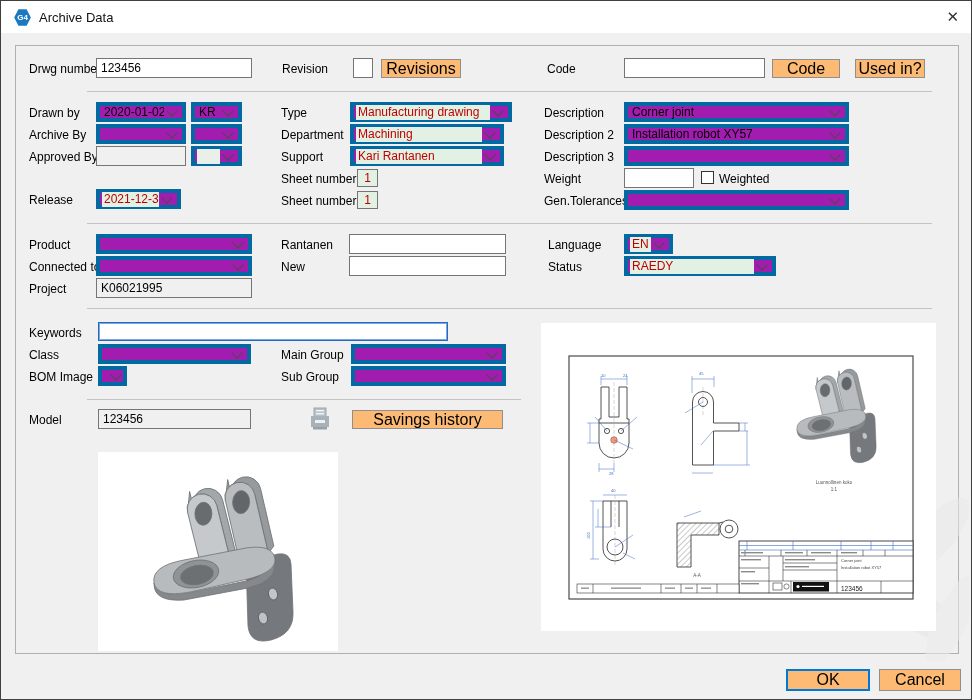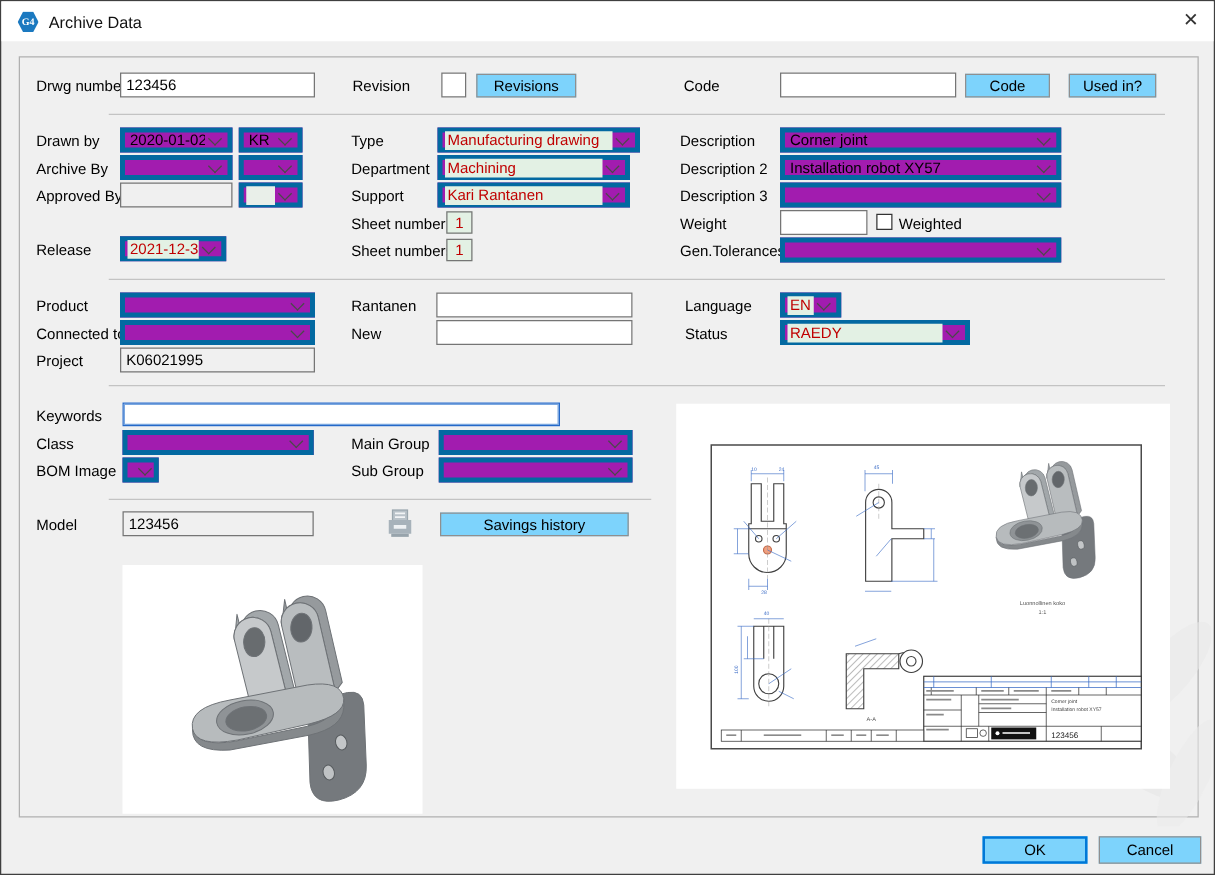--- a/index.html
+++ b/index.html
@@ -1,41 +1,41 @@
 <!DOCTYPE html>
 <html><head>
 <meta charset="utf-8">
 <style>
   html,body{margin:0;padding:0;background:#d8d8d8;font-family:"Liberation Sans",sans-serif;}
   .dialog{position:relative;width:972px;height:700px;background:#f0f0f0;border:1px solid #3f3f3f;box-sizing:border-box;overflow:hidden;}
   .titlebar{position:absolute;left:0;top:0;width:100%;height:32px;background:#ffffff;}
   .appicon{position:absolute;left:13px;top:8px;width:17px;height:17px;background:#1b79c0;
     clip-path:polygon(26% 2%,74% 2%,99% 50%,74% 98%,26% 98%,1% 50%);
-    color:#fff;font-size:8px;font-weight:bold;display:flex;align-items:center;justify-content:center;font-family:Liberation Serif, serif;}
+    color:#fff;font-size:8px;font-weight:bold;display:flex;align-items:center;justify-content:center;}
   .wtitle{position:absolute;left:38px;top:9px;font-size:13px;color:#111;}
   .close{position:absolute;right:12px;top:7px;font-size:15px;color:#333;cursor:pointer;line-height:18px;}
   .groupbox{position:absolute;left:14px;top:44px;width:944px;height:609px;border:1px solid #b0b0b0;box-sizing:border-box;}
   .sep{position:absolute;left:86px;width:845px;height:1px;background:#c3c3c3;}
   .lbl{position:absolute;font-size:12px;color:#000;line-height:14px;white-space:nowrap;}
   .input{position:absolute;background:#fff;border:1px solid #757575;box-sizing:border-box;
     font-size:12px;color:#000;display:flex;align-items:center;padding:0 4px;overflow:hidden;white-space:nowrap;}
   .ro{background:#f0f0f0;}
   .focus{border:1px solid #2468c8;box-shadow:0 0 0 1px #7aa7e0 inset;}
   .combo{position:absolute;background:#a21caf;border:4px solid #0369a1;box-sizing:border-box;
     display:flex;align-items:center;}
   .combo .val{flex:1;height:15px;line-height:15px;margin-left:2px;padding:0 2px;font-size:12px;
     overflow:hidden;white-space:nowrap;}
   .green{background:#e3f1e4;color:#c00000;}
   .disg{background:#e9efe9;}
   .chev{width:7px;height:7px;border-right:1px solid #4a4a4a;border-bottom:1px solid #4a4a4a;
     transform:rotate(45deg);flex:none;margin:-3px 6px 0 4px;}
   .sheetbox{position:absolute;border:1px solid #757575;background:#e3f1e4;color:#c00000;box-sizing:border-box;
     display:flex;align-items:center;justify-content:center;font-size:12px;}
-  .btn{position:absolute;background:#7dd3fc;border:1px solid #8f8f8f;box-sizing:border-box;
-    display:flex;align-items:center;justify-content:center;font-size:12px;color:#000;cursor:pointer;}
+  .btn{position:absolute;background:#fdba74;border:1px solid #8f8f8f;box-sizing:border-box;
+    display:flex;align-items:center;justify-content:center;font-size:16px;color:#000;cursor:pointer;}
   .btn.okbtn{border:2px solid #0078d7;}
   .cb{position:absolute;width:13px;height:13px;background:#fff;border:1px solid #333;box-sizing:border-box;}
   .panel{position:absolute;background:#ffffff;}
   .dimtxt{font-size:4px;fill:#3a6bc6;}
   .cap{font-size:4.5px;fill:#555;}
   .wm{position:absolute;right:2px;bottom:38px;opacity:.55;}
 </style>
 </head>
 <body>
 

